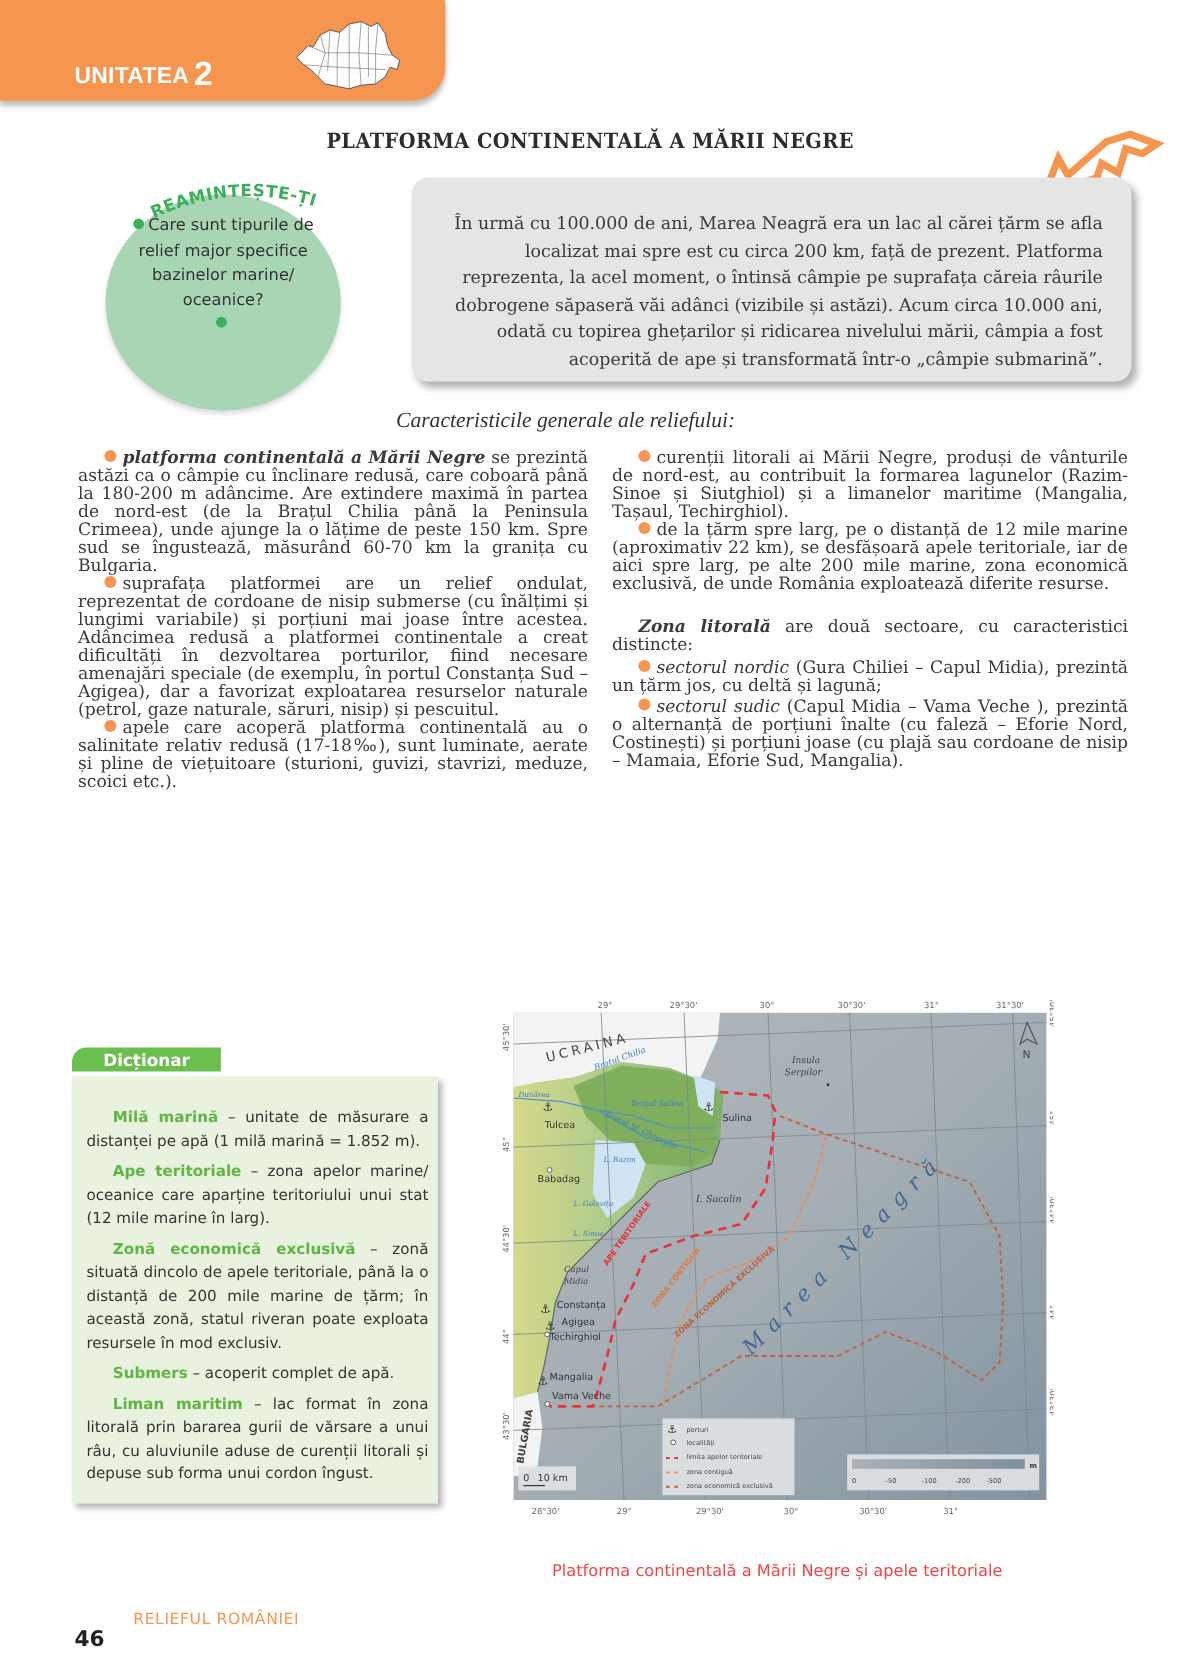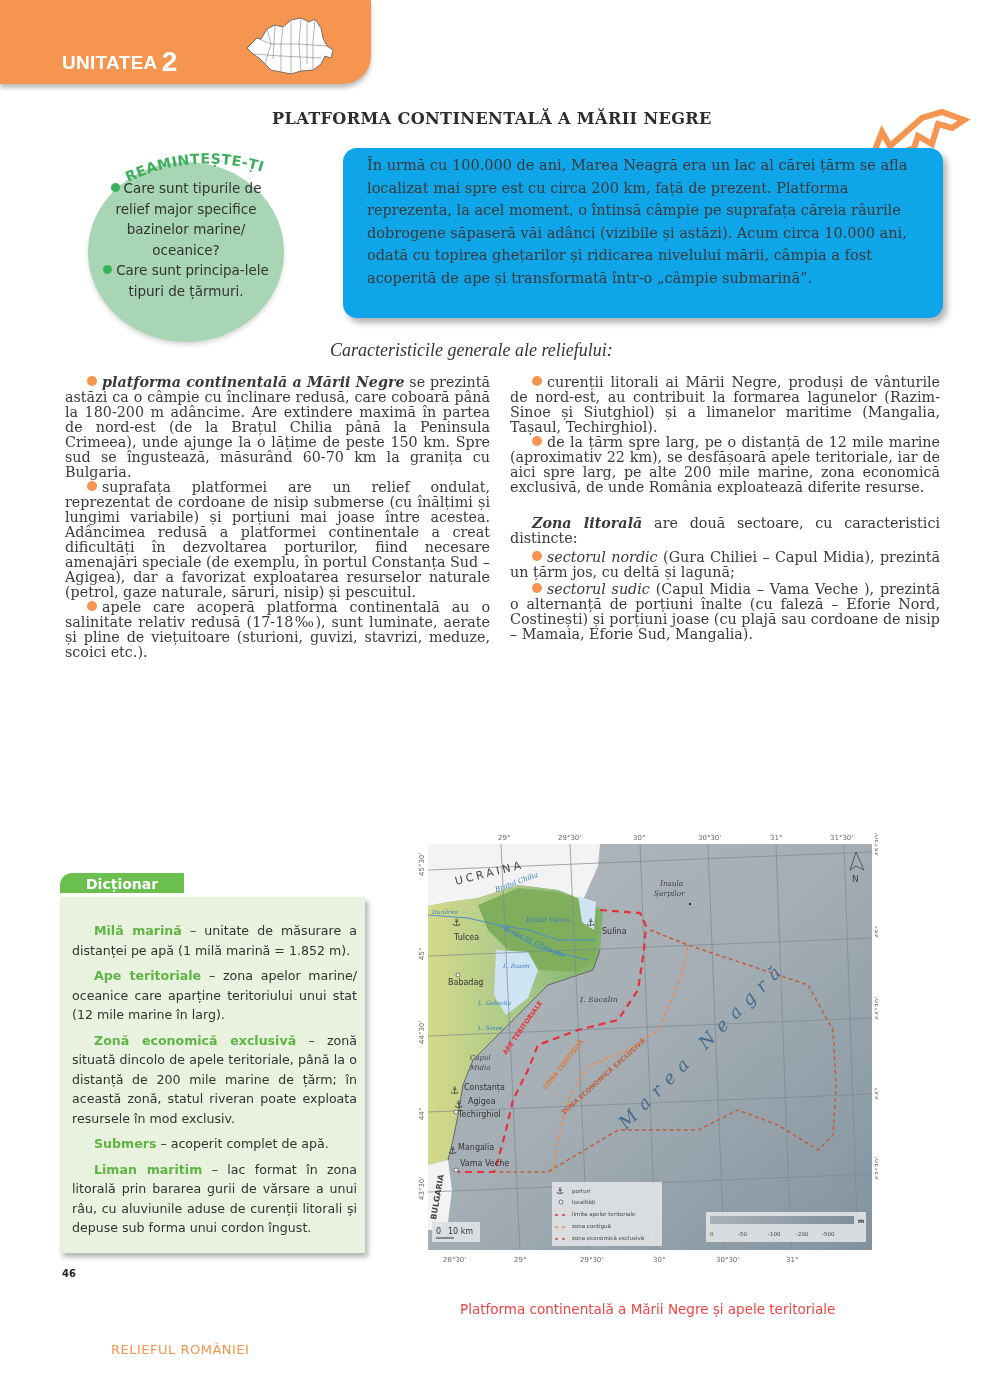--- a/index.html
+++ b/index.html
@@ -37,25 +37,25 @@
     }
     .remember-text {
       position: absolute; left: 100px; top: 170px; width: 172px;
       font-family: "DejaVu Sans", sans-serif; font-size: 13.5px; line-height: 20.5px;
       text-align: center; color: #333;
     }
     .dot-green { display: inline-block; width: 9px; height: 9px; border-radius: 50%; background: #3bb05a; margin-right: 4px; vertical-align: 1px; }
 
     .intro-box {
       position: absolute; left: 343px; top: 148px; width: 600px; height: 170px;
-      background: #0ea5e9; border-radius: 14px;
+      background: #e5e5e5; border-radius: 14px;
       box-shadow: 4px 5px 6px rgba(0,0,0,0.3);
-      padding: 6px 24px;
+      padding: 28px 24px;
       font-family: "DejaVu Serif", serif; font-size: 14.5px; line-height: 22.5px;
-      text-align: left; color: #3a3a3a;
+      text-align: right; color: #3a3a3a;
     }
 
     .section-heading {
       position: absolute; left: 330px; top: 340px;
       font-family: Liberation Serif, serif; font-style: italic; font-size: 18px;
       color: #333;
     }
 
     .col {
       position: absolute; font-family: "DejaVu Serif", serif; font-size: 14.3px;
@@ -89,21 +89,21 @@
     .dict-term { color: #5fb544; font-weight: bold; }
 
     .map {
       position: absolute; left: 418px; top: 830px; width: 460px; height: 450px;
     }
     .map-caption {
       position: absolute; left: 460px; top: 1301px;
       font-family: "DejaVu Sans", sans-serif; font-size: 13.5px; color: #ef4444;
     }
 
-    .footer-page { position: absolute; left: 62px; top: 1268px; font-family: "DejaVu Sans", sans-serif; font-weight: bold; font-size: 10px; color: #222; }
+    .footer-page { position: absolute; left: 62px; top: 1356px; font-family: "DejaVu Sans", sans-serif; font-weight: bold; font-size: 18px; color: #222; }
     .footer-title { position: absolute; left: 111px; top: 1342px; font-family: "DejaVu Sans", sans-serif; font-size: 13px; color: #f5954f; letter-spacing: 0.5px; }
   </style>
 </head>
 <body>
 
 <div class="unit-banner">
   <div class="unit-label">
     <span>UNITATEA</span><span class="num">2</span>
   </div>
   <svg class="romania-map" viewBox="0 0 92 64">
@@ -122,21 +122,21 @@
 <svg class="remember-title" viewBox="0 0 170 40">
   <defs>
       <path id="arcp" d="M8 36 Q 85 0 164 34"></path>
     </defs>
   <text font-family="DejaVu Sans, sans-serif" font-weight="bold" font-size="14" fill="#3bb05a" letter-spacing="0.5">
     <textPath href="#arcp">REAMINTEȘTE-ȚI</textPath>
   </text>
 </svg>
 <div class="remember-text">
   <div style="margin-top:8px"><span class="dot-green"></span><span>Care sunt tipurile de relief major specifice bazinelor marine/ oceanice?</span></div>
-  <div><span class="dot-green"></span><span>Care sunt principa-lele tipuri de țărmuri.</span></div>
+  <div><span class="dot-green"></span></div>
 </div>
 
 <div class="intro-box">În urmă cu 100.000 de ani, Marea Neagră era un lac al cărei țărm se afla localizat mai spre est cu circa 200 km, față de prezent. Platforma reprezenta, la acel moment, o întinsă câmpie pe suprafața căreia râurile dobrogene săpaseră văi adânci (vizibile și astăzi). Acum circa 10.000 ani, odată cu topirea ghețarilor și ridicarea nivelului mării, câmpia a fost acoperită de ape și transformată într-o „câmpie submarină”.</div>
 
 <div class="section-heading">Caracteristicile generale ale reliefului:</div>
 
 <div class="col col-left">
   <p><span class="dot-orange"></span><span class="bi">platforma continentală a Mării Negre</span><span> se prezintă astăzi ca o câmpie cu înclinare redusă, care coboară până la 180-200 m adâncime. Are extindere maximă în partea de nord-est (de la Brațul Chilia până la Peninsula Crimeea), unde ajunge la o lățime de peste 150 km. Spre sud se îngustează, măsurând 60-70 km la granița cu Bulgaria.</span></p>
   <p><span class="dot-orange"></span><span>suprafața platformei are un relief ondulat, reprezentat de cordoane de nisip submerse (cu înălțimi și lungimi variabile) și porțiuni mai joase între acestea. Adâncimea redusă a platformei continentale a creat dificultăți în dezvoltarea porturilor, fiind necesare amenajări speciale (de exemplu, în portul Constanța Sud – Agigea), dar a favorizat exploatarea resurselor naturale (petrol, gaze naturale, săruri, nisip) și pescuitul.</span></p>
   <p><span class="dot-orange"></span><span>apele care acoperă platforma continentală au o salinitate relativ redusă (17-18‰), sunt luminate, aerate și pline de viețuitoare (sturioni, guvizi, stavrizi, meduze, scoici etc.).</span></p>

